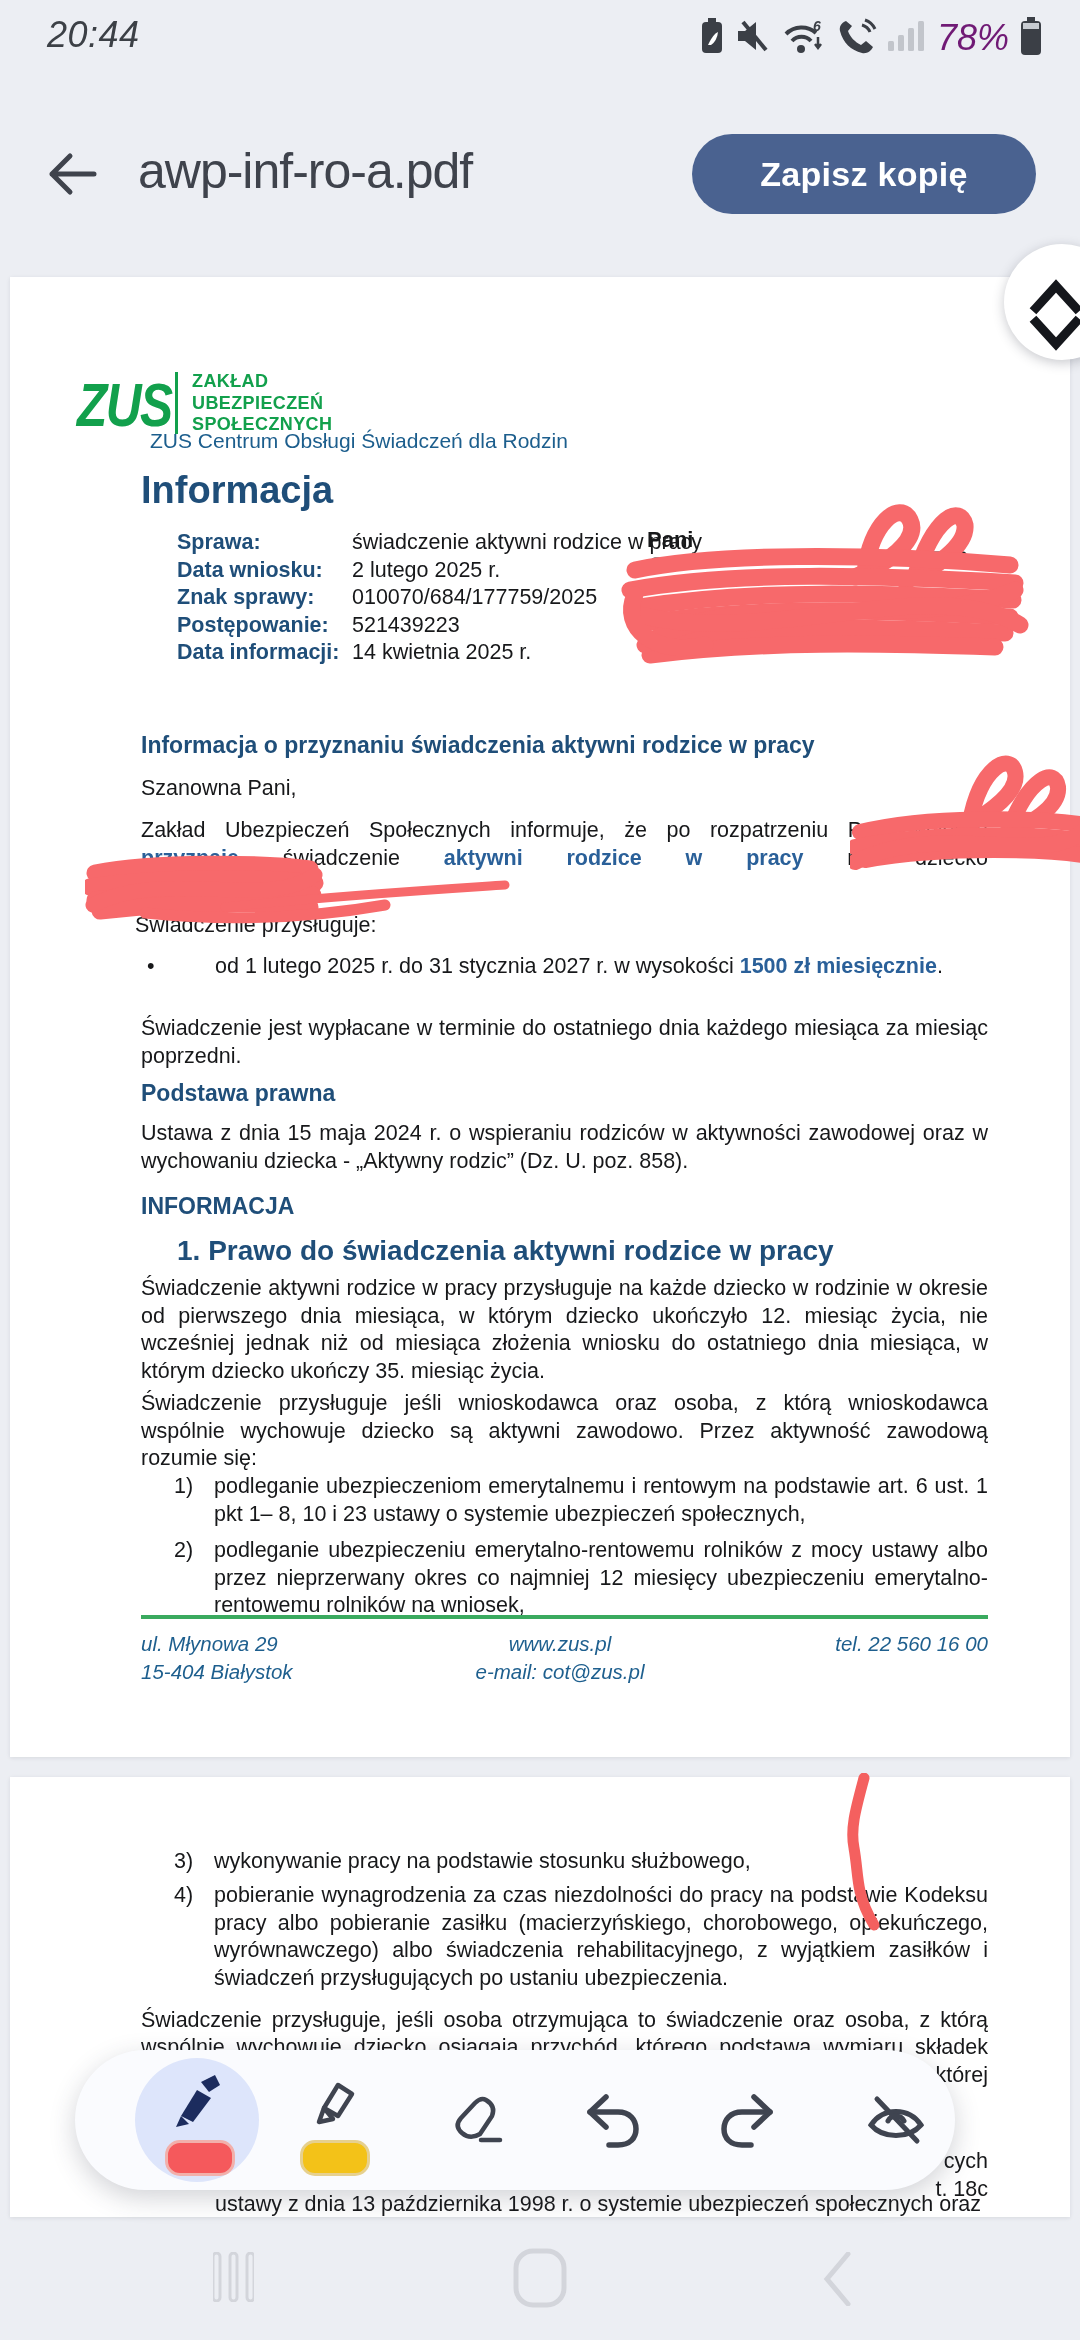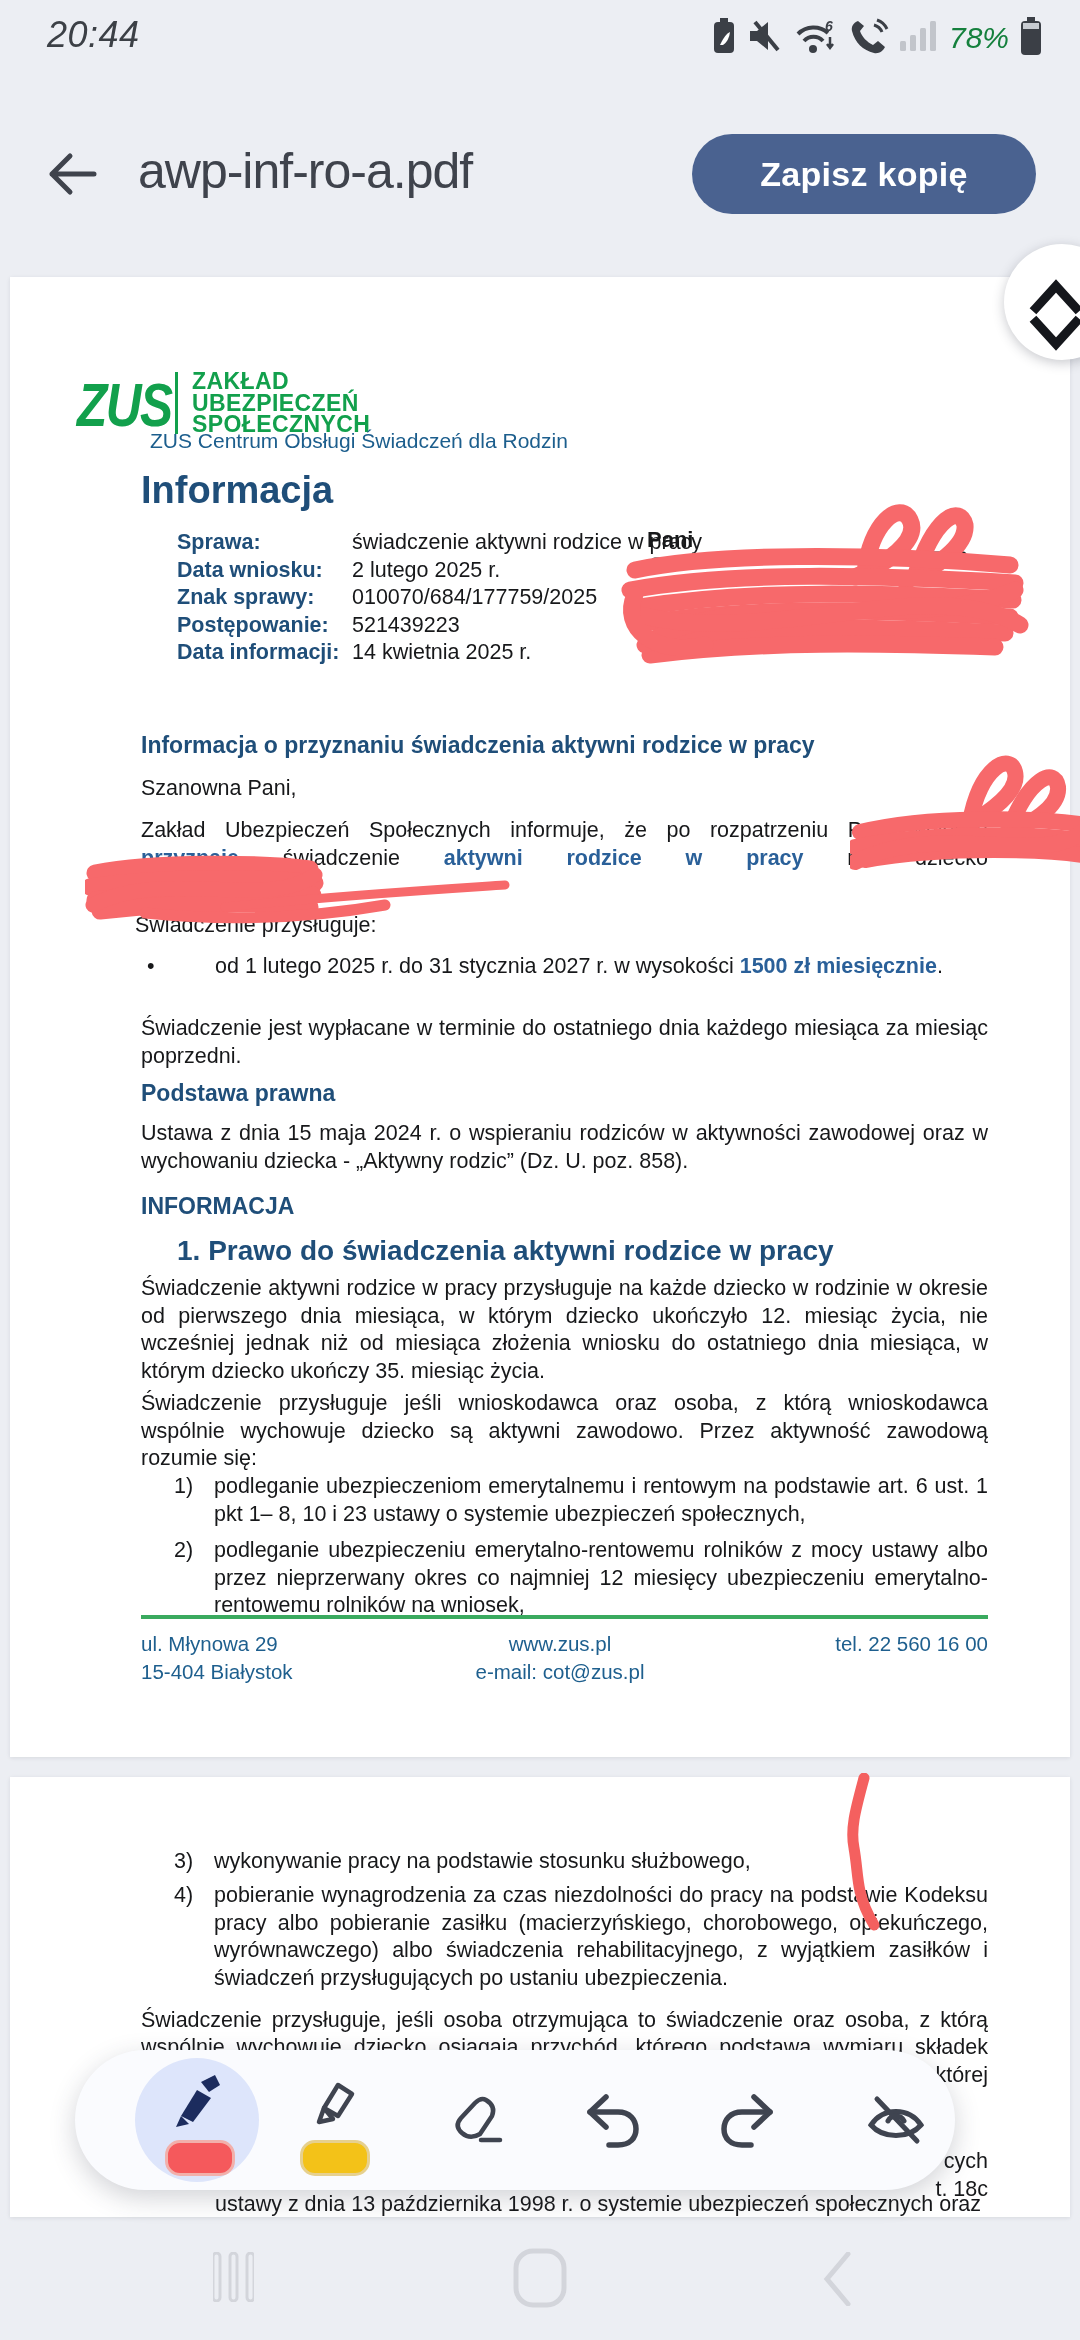--- a/index.html
+++ b/index.html
@@ -2,21 +2,21 @@
 <html><head>
 <meta charset="utf-8">
 <style>
   html,body{margin:0;padding:0;background:#eceef3;}
   .screen{position:relative;width:1080px;height:2340px;background:#eceef3;overflow:hidden;
           font-family:"Liberation Sans","DejaVu Sans",sans-serif;}
   
   .status-bar{position:absolute;top:0;left:0;width:1080px;height:62px;font-style:italic;}
   .status-time{position:absolute;left:47px;top:14px;font-size:36px;color:#3c4046;letter-spacing:.5px;}
   .status-icons{position:absolute;right:38px;top:16px;display:flex;align-items:center;gap:11px;}
-  .status-pct{font-size:30px;color:#15803d;}
+  .status-pct{font-size:36px;color:#701a75;}
   
   .app-header{position:absolute;top:62px;left:0;width:1080px;height:150px;}
   .back-btn{position:absolute;left:40px;top:80px;width:64px;height:64px;display:flex;align-items:center;justify-content:center;}
   .doc-title{position:absolute;left:138px;top:80px;font-size:50px;color:#3f434c;letter-spacing:-1px;}
   .save-btn{position:absolute;left:692px;top:72px;width:344px;height:80px;border-radius:40px;background:#4a6290;
             display:flex;align-items:center;justify-content:center;color:#fff;font-size:34px;font-weight:600;letter-spacing:.3px;}
   
   .scroll-widget{position:absolute;left:1004px;top:244px;width:116px;height:116px;border-radius:50%;background:#fff;
                  box-shadow:0 3px 12px rgba(40,45,60,.25);}
   
@@ -27,21 +27,21 @@
   .doc{color:#17181a;font-size:21.5px;line-height:27.5px;}
   .just{text-align:justify;}
   .just-all{text-align:justify;text-align-last:justify;}
   .blue-b{color:#2a6099;font-weight:bold;}
   .h-blue{color:#1f4e79;font-weight:bold;}
   .zus-green{color:#12a04c;}
   .dept{color:#1c5e8d;font-size:21px;}
   .meta-row{display:flex;line-height:27.5px;font-size:21.5px;}
   .meta-label{width:175px;color:#1f4e79;font-weight:bold;}
   .meta-value{color:#17181a;}
-  .footer-blue{color:#1e5f8e;font-size:20.5px;line-height:28px;}
+  .footer-blue{color:#1e5f8e;font-size:20.5px;line-height:28px;font-style:italic;}
   .green-rule{position:absolute;height:4px;background:#3aaa5f;}
   .list-item{display:flex;}
   .list-num{flex:0 0 40px;}
   .list-text{flex:1;text-align:justify;}
   
   .annot-toolbar{position:absolute;left:75px;top:2050px;width:880px;height:140px;border-radius:70px;background:#fafbfe;
                  box-shadow:0 8px 26px rgba(50,55,75,.22);}
   .tool-slot{position:absolute;top:0;width:124px;height:140px;display:flex;align-items:center;justify-content:center;}
   .sel-circle{position:absolute;left:60px;top:8px;width:124px;height:124px;border-radius:50%;background:#dde5fb;}
   .swatch{position:absolute;width:64px;height:30px;border-radius:15px;}
@@ -117,21 +117,21 @@
       <span>Zapisz kopię</span>
     </div>
   </div>
 
   <div class="page page1">
 
     <div class="abs" style="left:67px;top:92px;">
       <span class="zus-green" style="font-size:62px;font-weight:800;display:inline-block;transform:scaleX(.8);transform-origin:left;letter-spacing:-2px;font-style:italic;">ZUS</span>
     </div>
     <div class="abs" style="left:165px;top:95px;width:3px;height:62px;background:#12a04c;"></div>
-    <div class="abs zus-green" style="left:182px;top:94px;font-size:23px;line-height:21.5px;font-weight:600;letter-spacing:.4px;">
+    <div class="abs zus-green" style="left:182px;top:94px;font-size:18px;line-height:21.5px;font-weight:600;letter-spacing:.4px;">
       <div>ZAKŁAD</div>
       <div>UBEZPIECZEŃ</div>
       <div>SPOŁECZNYCH</div>
     </div>
     <div class="abs dept" style="left:140px;top:152px;">ZUS Centrum Obsługi Świadczeń dla Rodzin</div>
 
     <div class="abs h-blue" style="left:131px;top:192px;font-size:38px;">Informacja</div>
 
     <div class="abs" style="left:131px;top:252px;margin-left:36px;">
       <div class="meta-row">

